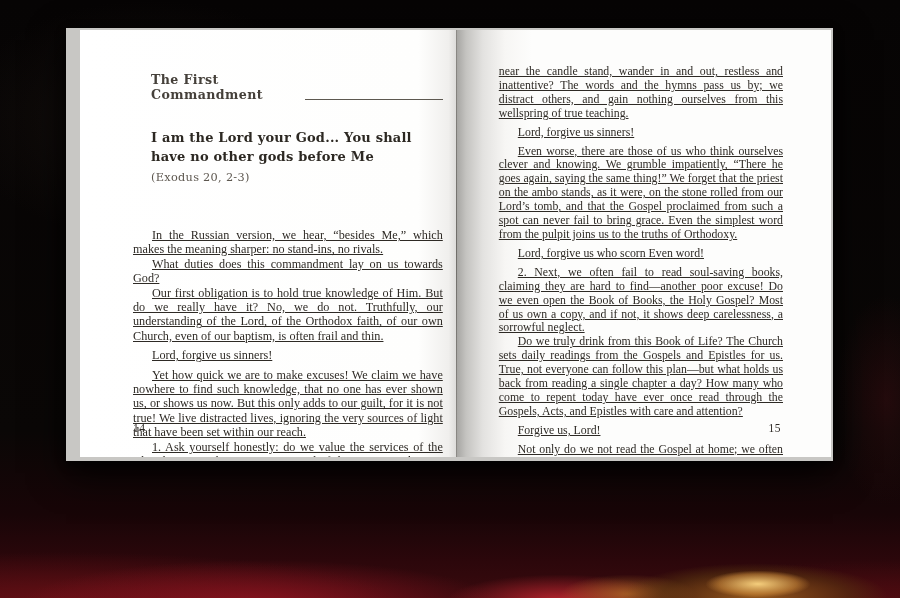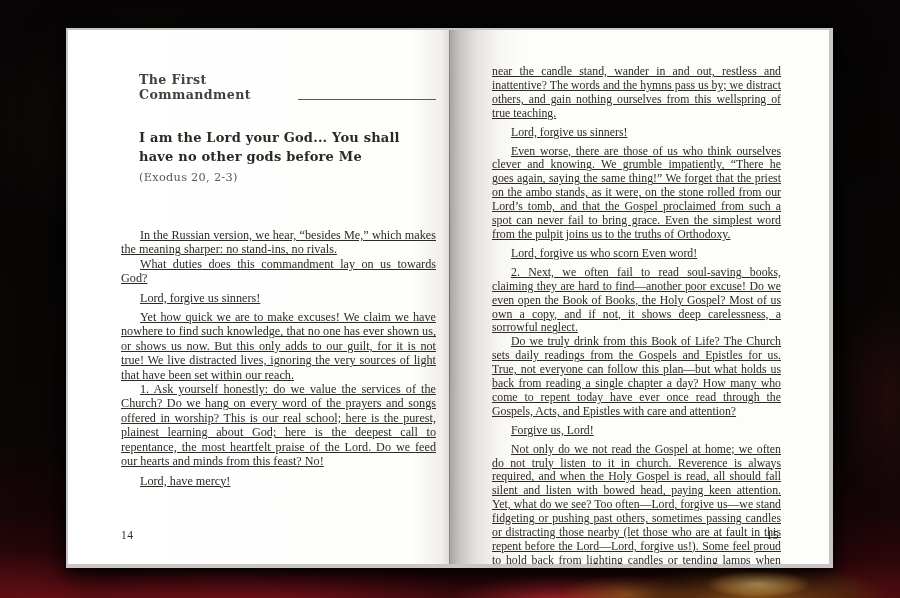--- a/index.html
+++ b/index.html
@@ -17,23 +17,23 @@
       radial-gradient(ellipse 90px 26px at 628px 594px, rgba(190,120,40,.7), transparent 75%),
       radial-gradient(ellipse 150px 34px at 560px 600px, rgba(200,40,50,.85), transparent 75%),
       radial-gradient(ellipse 300px 55px at 260px 604px, rgba(142,20,32,.9), transparent 80%),
       radial-gradient(ellipse 420px 60px at 60px 600px, rgba(110,16,22,.8), transparent 80%),
       radial-gradient(ellipse 300px 60px at 880px 608px, rgba(90,12,18,.8), transparent 80%),
       radial-gradient(ellipse 70px 140px at 886px 400px, rgba(60,14,18,.5), transparent 75%),
       radial-gradient(ellipse 260px 160px at 150px 120px, rgba(32,24,20,.55), transparent 75%),
       linear-gradient(to bottom, #060404 0%, #0a0706 72%, #180507 86%, #2c070b 94%, #3a0a0e 100%);
   }
   .book{
-    position:absolute;left:66px;top:28px;width:767px;height:540px;
+    position:absolute;left:66px;top:28px;width:767px;height:433px;
     background:#c8c7c4;
-    padding:2px 2px 4px 2px;box-sizing:border-box;
+    padding:2px 2px 4px 14px;box-sizing:border-box;
     display:flex;
     box-shadow:0 12px 34px rgba(0,0,0,.9), 0 3px 8px rgba(0,0,0,.65);
   }
   .page{position:relative;height:100%;box-sizing:border-box;overflow:hidden;color:#2e2a25;}
   .page-left{
     width:381px;
     background:linear-gradient(to right,#ffffff 0%,#fefefd 90%,#f0efed 98%,#dddcda 100%);
     padding:42px 13px 0 53px;
   }
   .spine{width:1px;height:100%;background:linear-gradient(to bottom,#8c8a86,#6f6d69 50%,#8c8a86);}
@@ -86,20 +86,21 @@
         <span class="chapter-rule"></span>
       </div>
       <div class="book-title">
         <div>I am the Lord your God... You shall</div>
         <div>have no other gods before Me</div>
       </div>
       <div class="verse-ref">(Exodus 20, 2-3)</div>
       <div class="body-text">
           <p class="para body">In the Russian version, we hear, “besides Me,” which makes the meaning sharper: no stand-ins, no rivals.</p>
           <p class="para body">What duties does this commandment lay on us towards God?</p>
+          <p class="para body">Our first obligation is to hold true knowledge of Him. But do we really have it? No, we do not. Truthfully, our understanding of the Lord, of the Orthodox faith, of our own Church, even of our baptism, is often frail and thin.</p>
           <p class="para prayer">Lord, forgive us sinners!</p>
           <p class="para body">Yet how quick we are to make excuses! We claim we have nowhere to find such knowledge, that no one has ever shown us, or shows us now. But this only adds to our guilt, for it is not true! We live distracted lives, ignoring the very sources of light that have been set within our reach.</p>
           <p class="para body">1. Ask yourself honestly: do we value the services of the Church? Do we hang on every word of the prayers and songs offered in worship? This is our real school; here is the purest, plainest learning about God; here is the deepest call to repentance, the most heartfelt praise of the Lord. Do we feed our hearts and minds from this feast? No!</p>
           <p class="para prayer">Lord, have mercy!</p>
         </div>
       <div class="page-number pn-left">14</div>
     </div>
 
     <div class="spine"></div>
 

